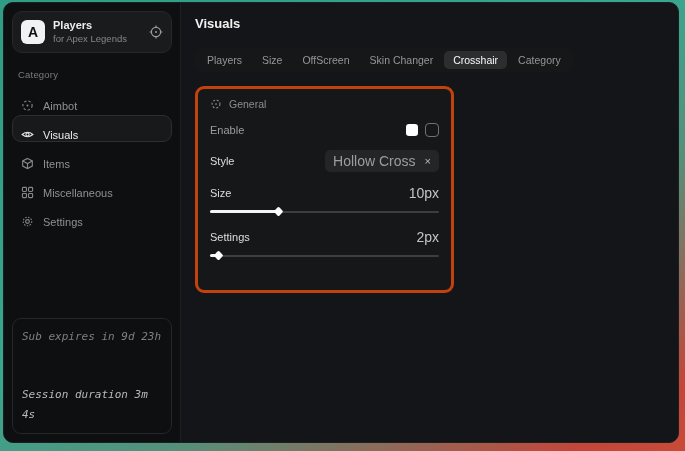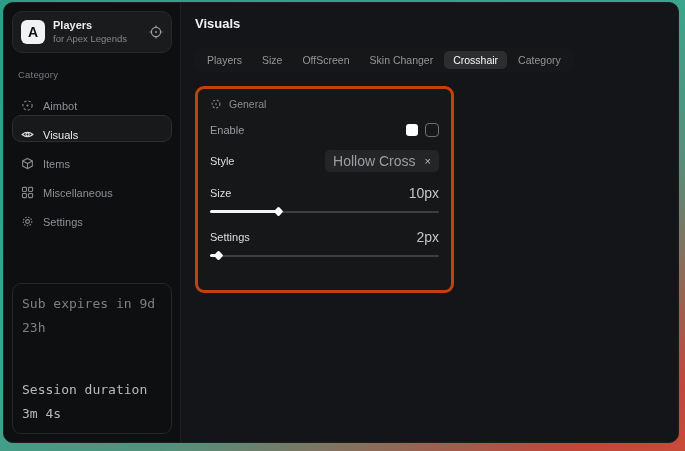--- a/index.html
+++ b/index.html
@@ -40,21 +40,21 @@
     color:#8e9194; font-size:11px; cursor:pointer;
   }
   .nav-item .ni-icon { display:flex; align-items:center; color:#85888b; }
   .nav-item.active {
     background:#17191b; border-color:#2c2f31; color:#e9eaeb;
   }
   .nav-item.active .ni-icon { color:#dfe0e1; }
   .sidebar-spacer { flex:1; }
   .footer-card {
     border:1px solid #242628; border-radius:9px; padding:8px 9px;
-    font-family:"DejaVu Sans Mono", monospace; font-size:13px; line-height:1.8;
+    font-family:"DejaVu Sans Mono", monospace; font-size:11px; line-height:1.8;font-style:italic;
   }
   .footer-line1 { color:#7c8083; }
   .footer-line2 { color:#b7babc;margin-top:39px; }
   
   .main { flex:1; padding:13px 14px; display:flex; flex-direction:column; }
   .page-title { color:#f0f1f1; font-size:13px; font-weight:bold; }
   .tabbar {
     margin-top:17px; display:inline-flex; align-self:flex-start;
     background:#161718; border-radius:7px; padding:3px; gap:2px;
   }

